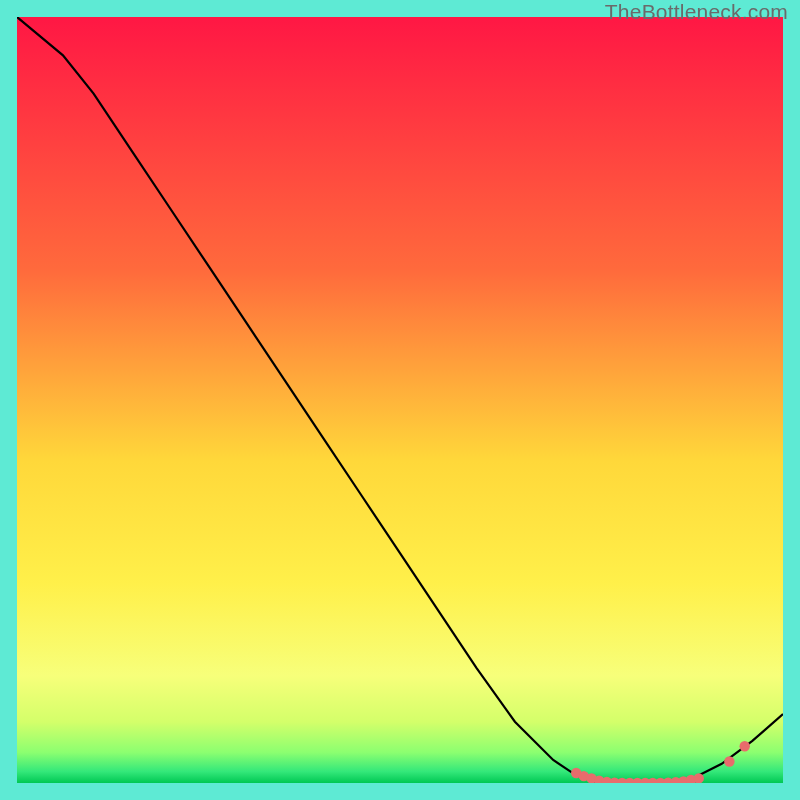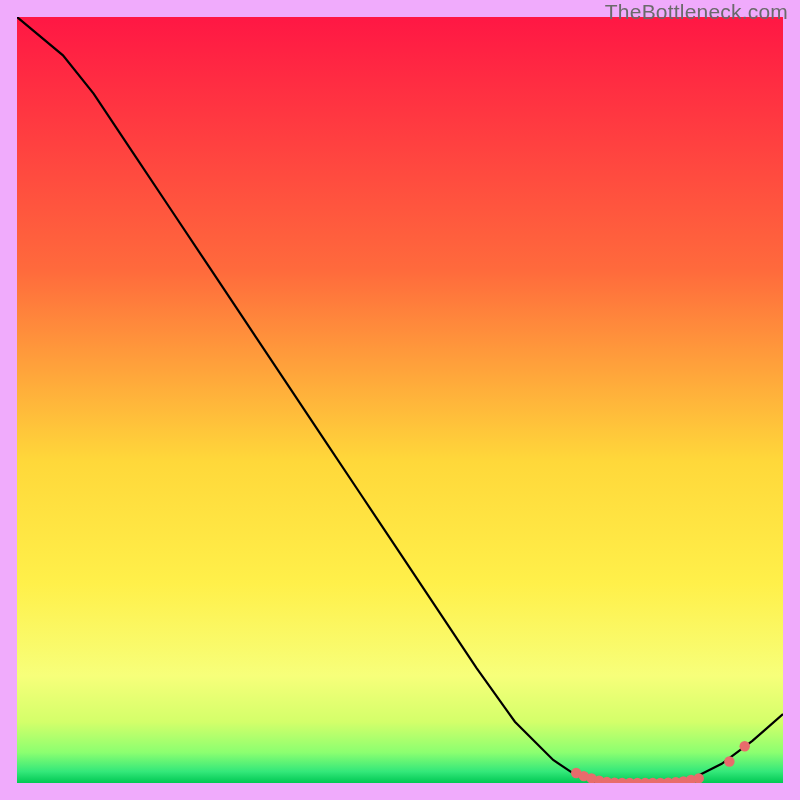--- a/index.html
+++ b/index.html
@@ -1,17 +1,17 @@
 <!DOCTYPE html>
 <html><head>
 <meta charset="utf-8">
 <style>
   * { margin: 0; padding: 0; box-sizing: border-box; }
   html, body { width: 800px; height: 800px; background: #000; overflow: hidden; }
-  .frame { position: relative; width: 800px; height: 800px; background: #f0abfc; }
+  .frame { position: relative; width: 800px; height: 800px; background: #5eead4; }
   .plot-area {
     position: absolute;
     left: 17px;
     top: 17px;
     width: 766px;
     height: 766px;
   }
   .watermark {
     position: absolute;
     top: 0px;

